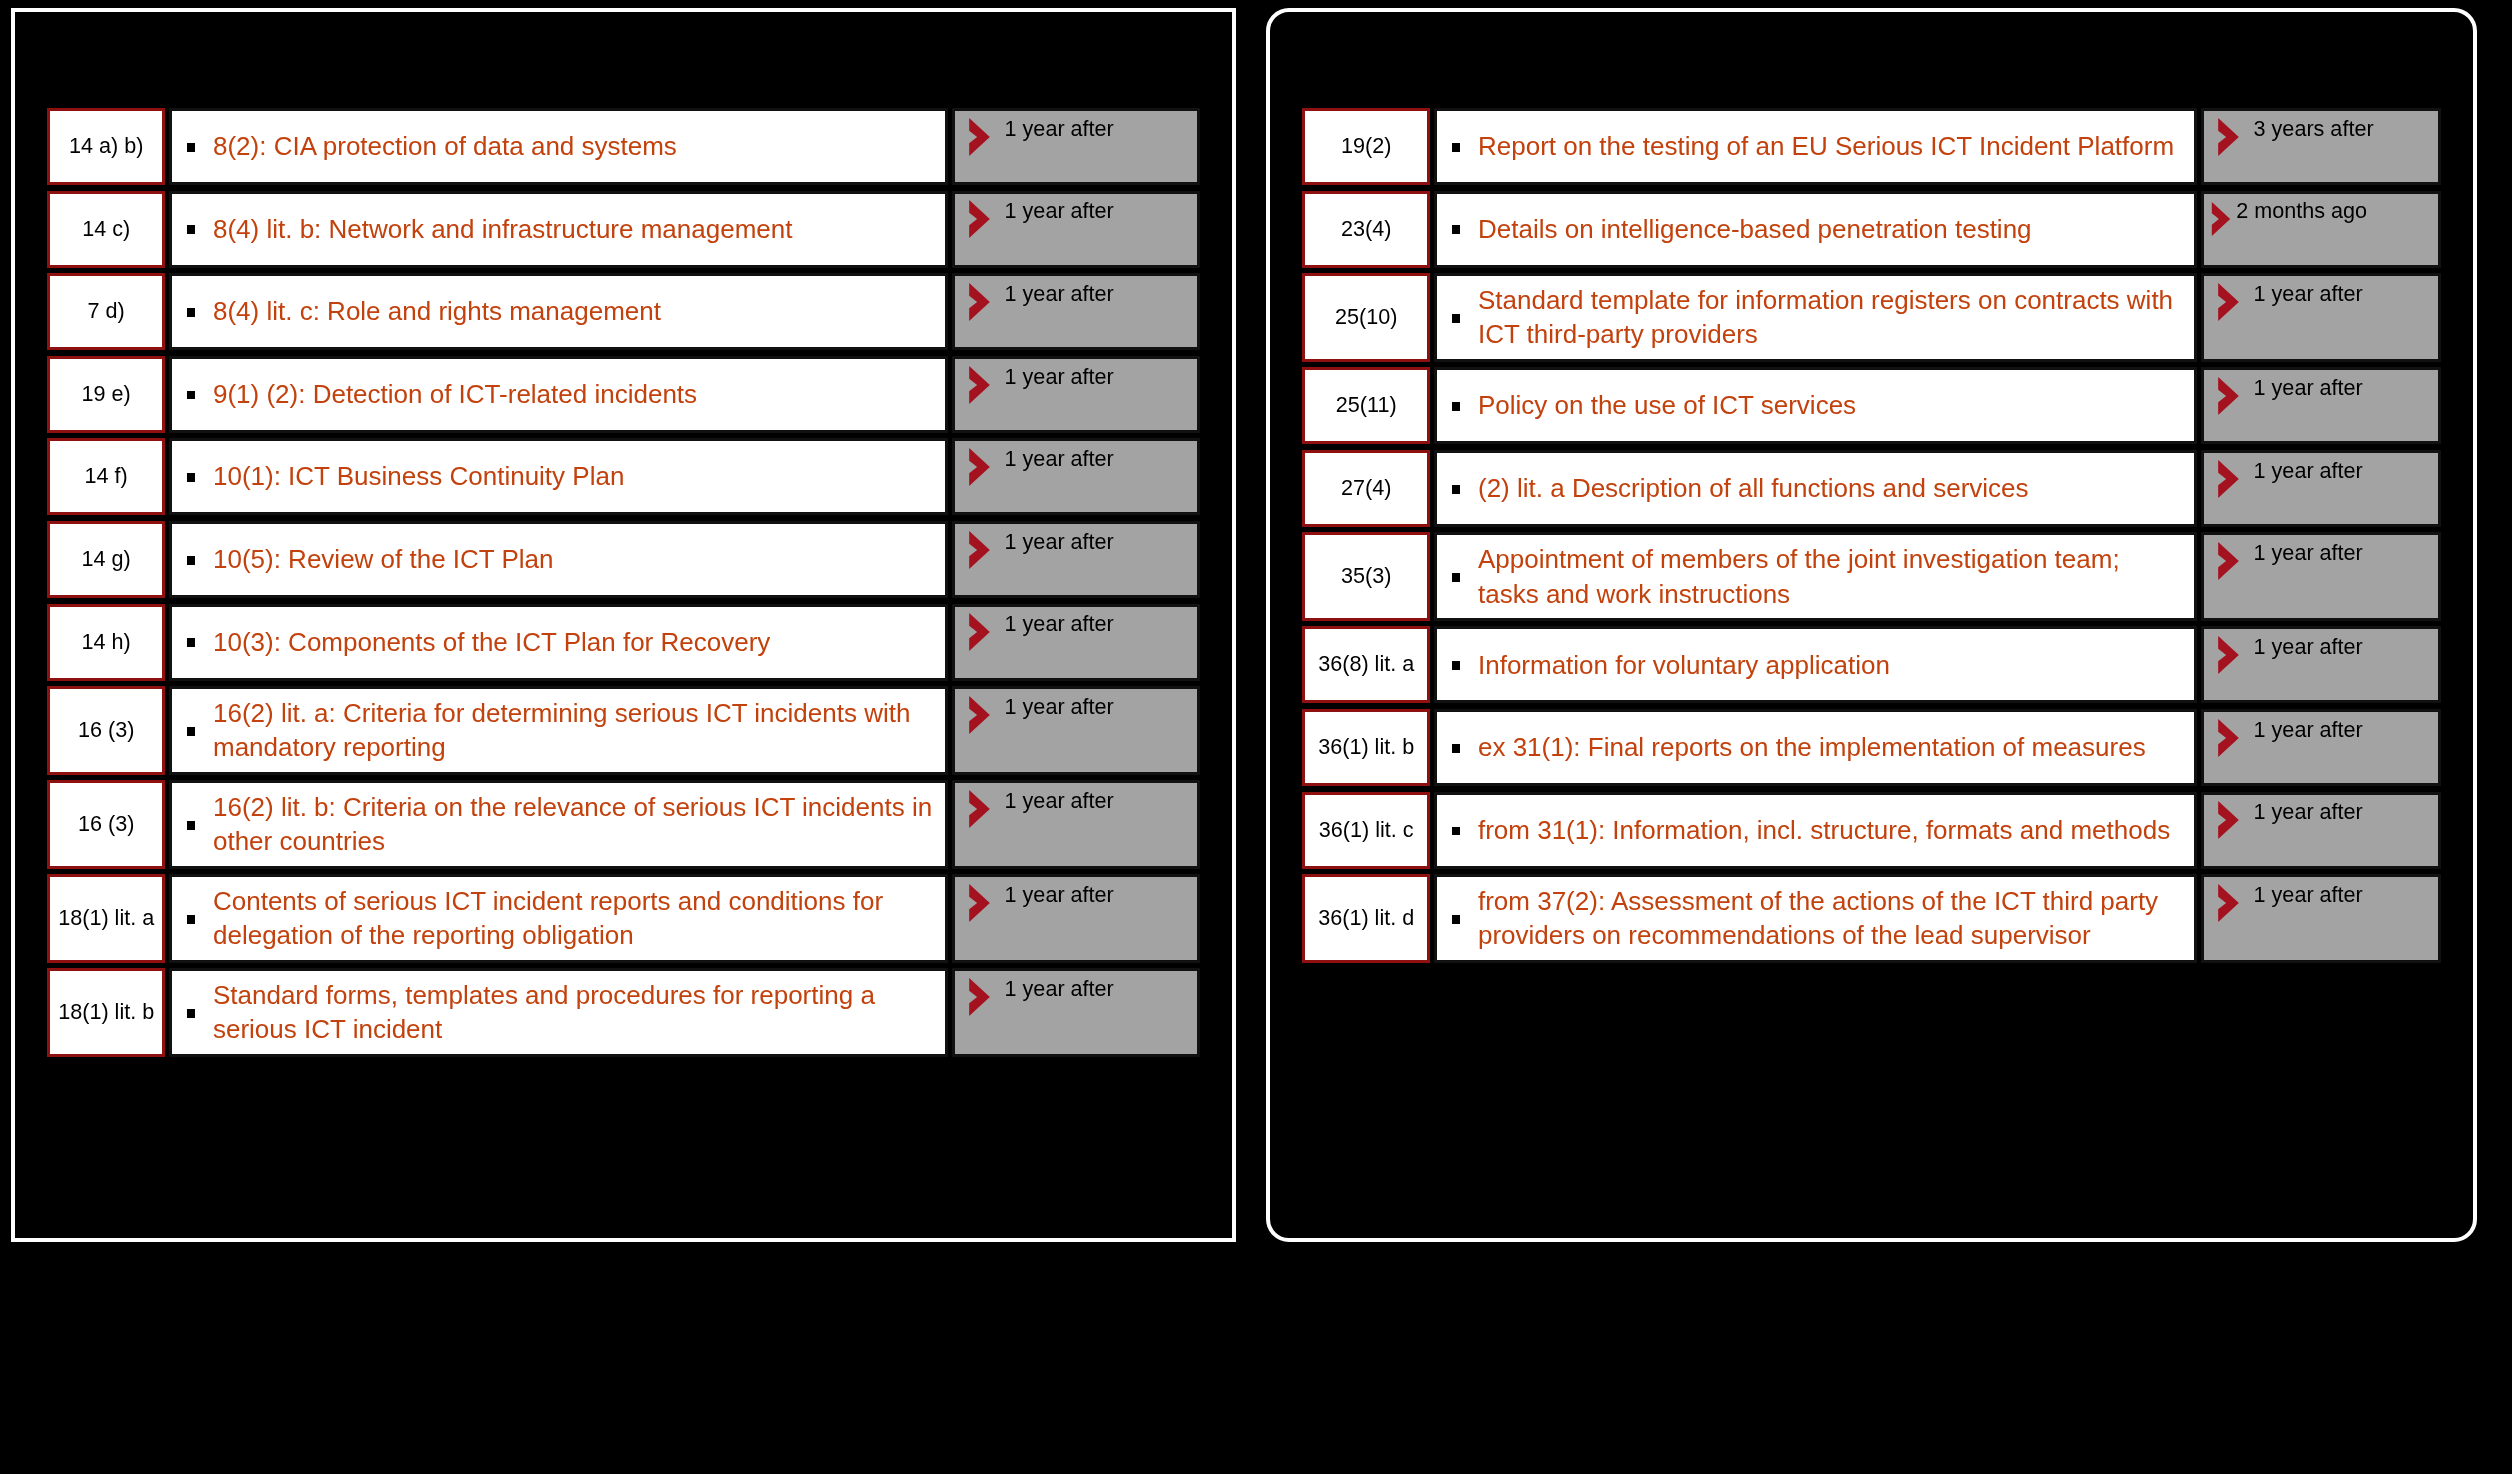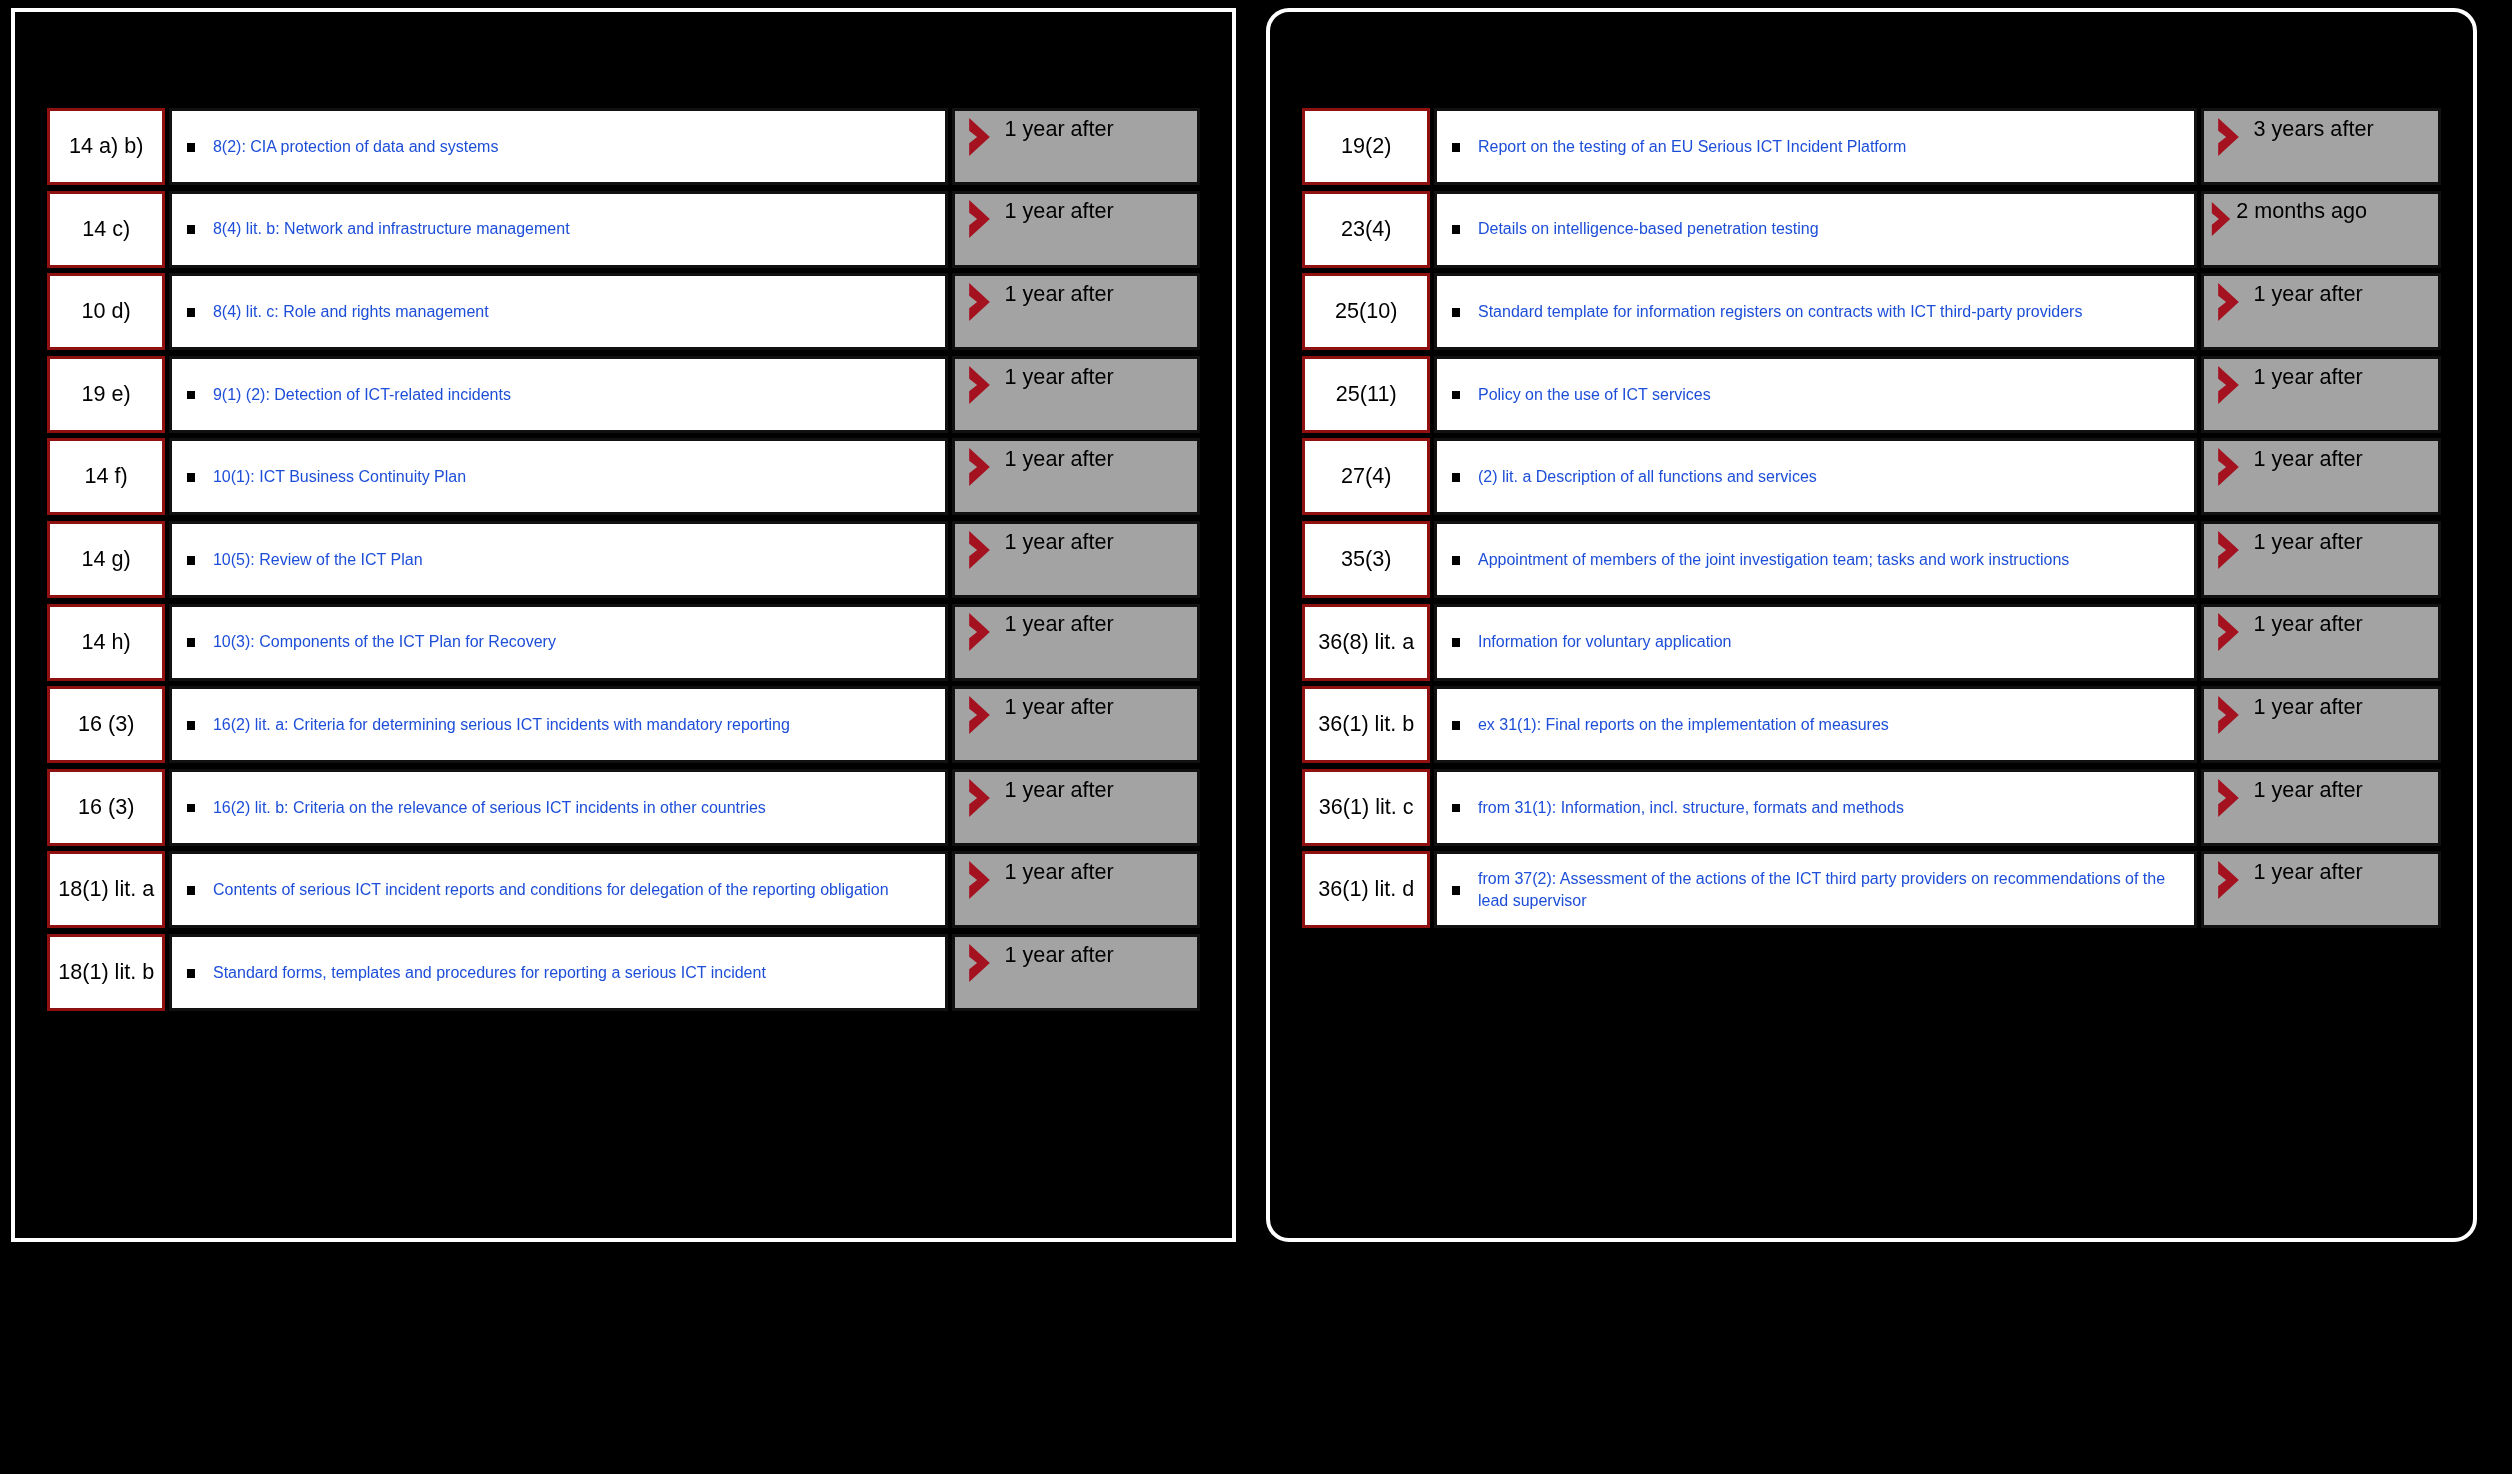--- a/index.html
+++ b/index.html
@@ -74,22 +74,22 @@
     gap: 17.6px;
   }
   .bullet {
     flex: 0 0 auto;
     width: 8.8px;
     height: 8.8px;
     background: #000000;
     margin-top: 1.6px;
   }
   .desc-text {
-    font-size: 16px;
-    color: #1d4ed8;
+    font-size: 26px;
+    color: #c2410c;
     line-height: 1.34;
   }
 
   
   .deadline {
     flex: 0 0 248px;
     background: #a3a3a3;
     border: 3.2px solid #111111;
     box-sizing: border-box;
     display: flex;
@@ -141,21 +141,21 @@
         </div>
         <div class="deadline">
           <svg class="chev" viewBox="0 0 34 52">
               <path d="M4 2 L30 26 L4 50 L4 34 L14 26 L4 18 Z" fill="#a41220"></path>
             </svg>
           <span class="deadline-text">1 year after</span>
         </div>
       </div>
 
       <div class="row">
-        <div class="ref">10 d)</div>
+        <div class="ref">7 d)</div>
         <div class="desc">
           <span class="bullet"></span>
           <span class="desc-text">8(4) lit. c: Role and rights management</span>
         </div>
         <div class="deadline">
           <svg class="chev" viewBox="0 0 34 52">
               <path d="M4 2 L30 26 L4 50 L4 34 L14 26 L4 18 Z" fill="#a41220"></path>
             </svg>
           <span class="deadline-text">1 year after</span>
         </div>

